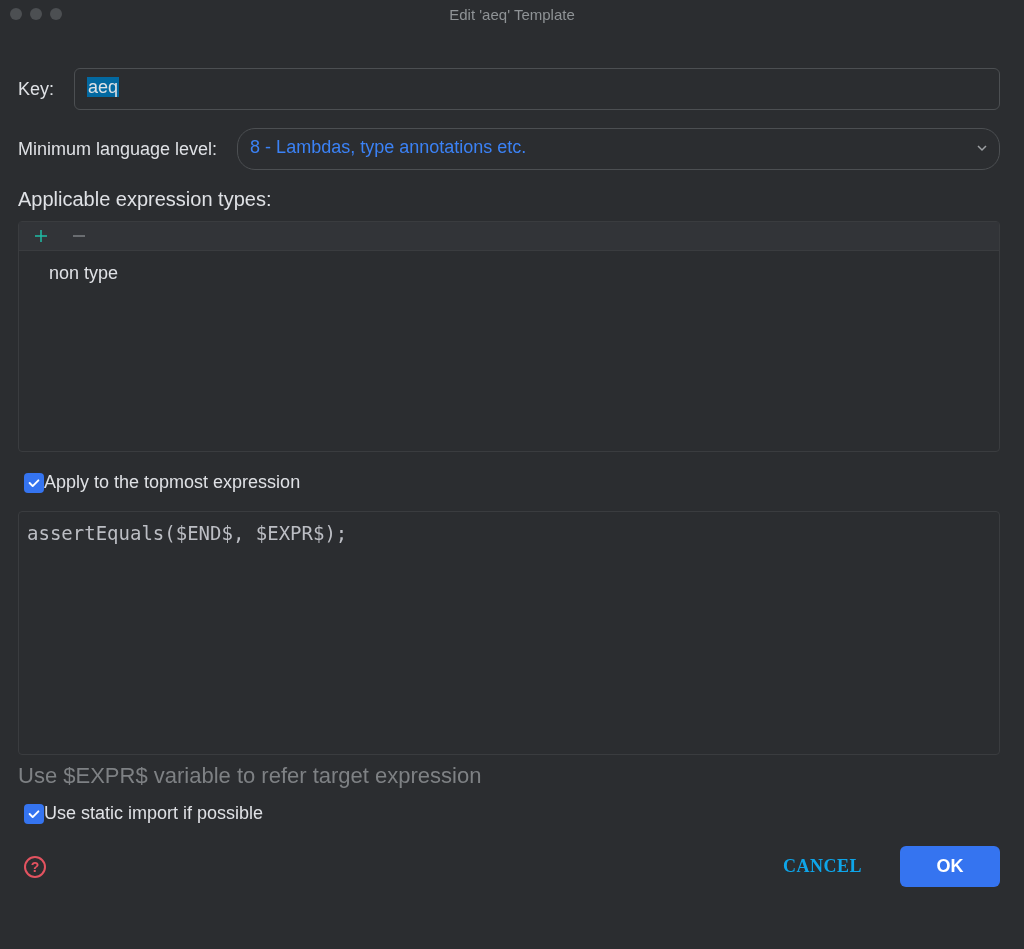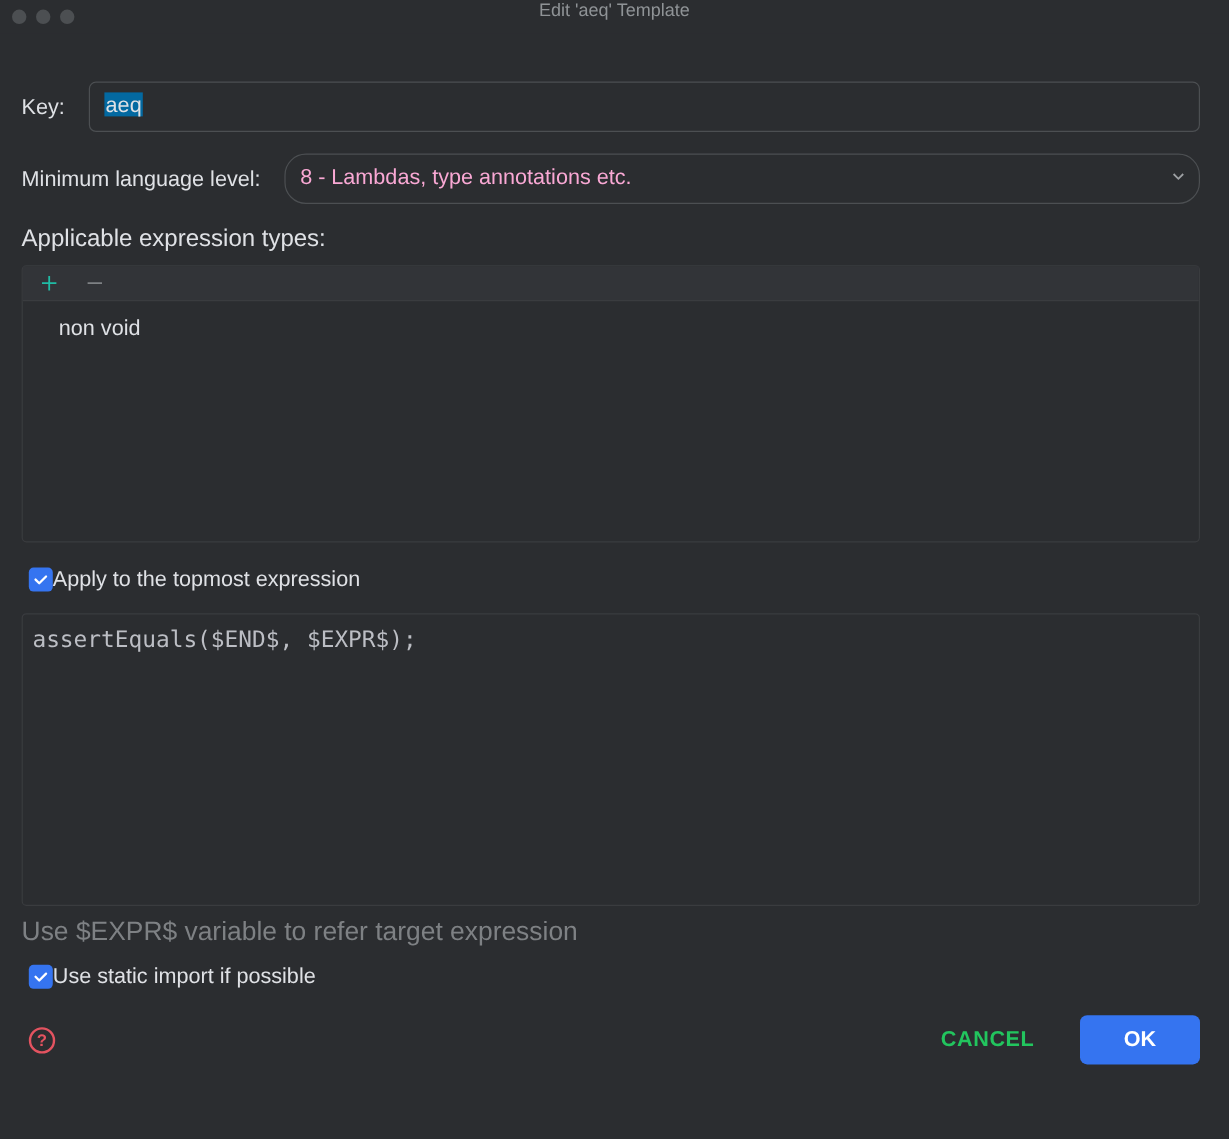--- a/index.html
+++ b/index.html
@@ -11,20 +11,21 @@
       background: #2b2d30;
       font-family: -apple-system, BlinkMacSystemFont, "Segoe UI", Arial, sans-serif;
       color: #dfe1e5;
       width: 1024px;
       height: 949px;
       overflow: hidden;
     }
     .titlebar {
       height: 28px;
       display: flex;
+      align-items: center;
       padding: 0 10px;
       background: #2b2d30;
       position: relative;
     }
     .traffic-lights {
       display: flex;
       gap: 8px;
       align-items: center;
     }
     .traffic-light {
@@ -78,21 +79,21 @@
     .select-wrapper {
       flex: 1;
       position: relative;
     }
     .select-input {
       width: 100%;
       background: #2b2d30;
       border: 1px solid #4c4f52;
       border-radius: 18px;
       padding: 8px 40px 8px 12px;
-      color: #f9a8d4;
+      color: #3b82f6;
       font-size: 18px;
       font-family: inherit;
       outline: none;
       height: 42px;
       appearance: none;
       cursor: pointer;
     }
     .chevron {
       position: absolute;
       right: 12px;
@@ -219,22 +220,23 @@
       padding: 10px 22px;
       border-radius: 6px;
       font-size: 18px;
       font-weight: 700;
       cursor: pointer;
       border: none;
       font-family: inherit;
     }
     .btn-cancel {
       background: transparent;
-      color: #22c55e;
+      color: #0ea5e9;
       letter-spacing: 0.5px;
+      font-family: Liberation Serif, serif;
     }
     .btn-ok {
       background: #3574f0;
       color: #ffffff;
       min-width: 100px;
     }
   </style>
 </head>
 <body>
 
@@ -275,21 +277,21 @@
             <path d="M8 2 V14 M2 8 H14" stroke="currentColor" stroke-width="1.5"></path>
           </svg>
       </button>
       <button class="toolbar-btn remove-btn">
         <svg width="16" height="16" viewBox="0 0 16 16">
             <path d="M2 8 H14" stroke="currentColor" stroke-width="1.5"></path>
           </svg>
       </button>
     </div>
     <div class="list-body">
-      <div class="list-item">non void</div>
+      <div class="list-item">non type</div>
     </div>
   </div>
 
   <div class="checkbox-row">
     <div class="checkbox">
       <svg viewBox="0 0 16 16">
           <path d="M3 8 L6.5 11.5 L13 5" stroke="white" stroke-width="2.2" fill="none" stroke-linecap="round" stroke-linejoin="round"></path>
         </svg>
     </div>
     <label class="checkbox-label">Apply to the topmost expression</label>

